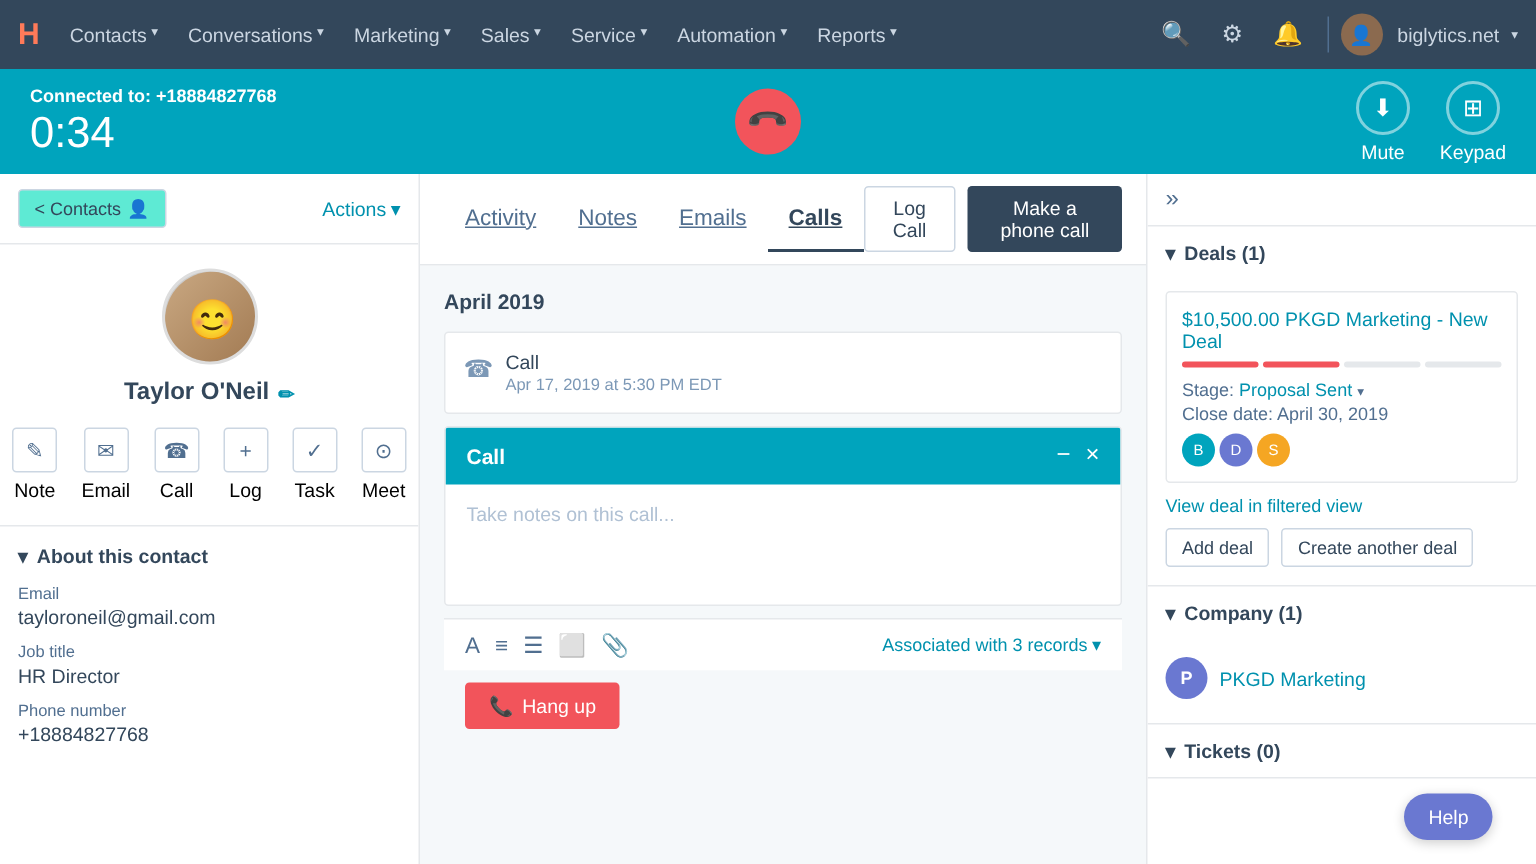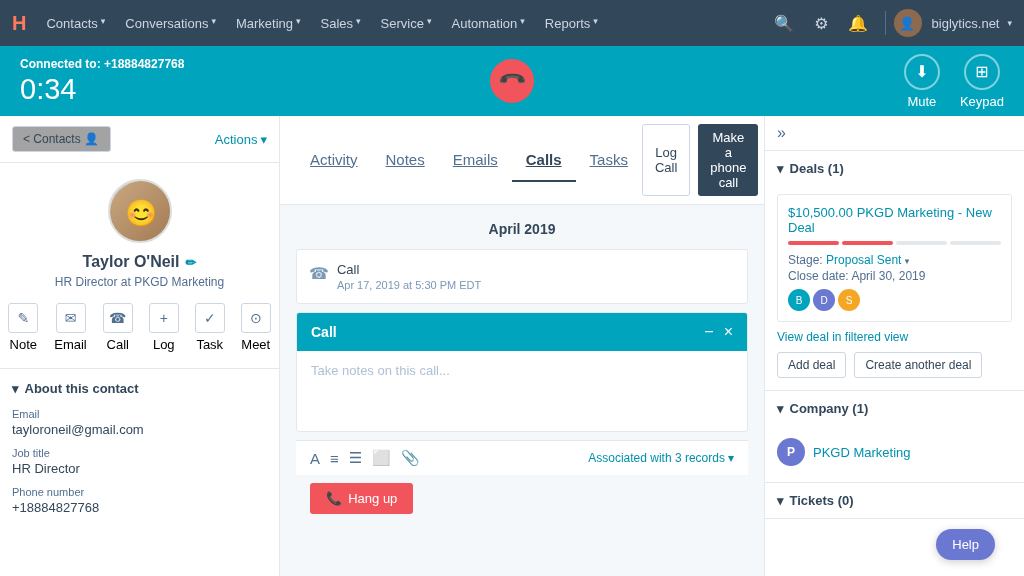--- a/index.html
+++ b/index.html
@@ -26,21 +26,21 @@
     .call-actions { margin-left: auto; display: flex; gap: 20px; }
     .call-action-btn { display: flex; flex-direction: column; align-items: center; gap: 4px; color: #fff; cursor: pointer; }
     .call-action-icon { width: 36px; height: 36px; border: 2px solid rgba(255,255,255,0.5); border-radius: 50%; display: flex; align-items: center; justify-content: center; font-size: 16px; }
 
     
     .main-layout { display: flex; height: calc(576px - 46px - 70px); }
 
     
     .left-panel { width: 280px; background: #fff; border-right: 1px solid #e5e8eb; display: flex; flex-direction: column; overflow-y: auto; flex-shrink: 0; }
     .left-header { padding: 10px 12px; display: flex; align-items: center; justify-content: space-between; border-bottom: 1px solid #e5e8eb; }
-    .contacts-btn { background: #a3a3a3; border: 1px solid #cbd6e2; border-radius: 3px; padding: 5px 10px; font-size: 12px; color: #33475b; cursor: pointer; display: flex; align-items: center; gap: 4px; }
+    .contacts-btn { background: #5eead4; border: 1px solid #cbd6e2; border-radius: 3px; padding: 5px 10px; font-size: 12px; color: #33475b; cursor: pointer; display: flex; align-items: center; gap: 4px; }
     .actions-btn { color: #0091ae; font-size: 13px; cursor: pointer; display: flex; gap: 3px; }
 
     .contact-profile { padding: 16px; display: flex; flex-direction: column; align-items: center; border-bottom: 1px solid #e5e8eb; }
     .contact-avatar { width: 64px; height: 64px; border-radius: 50%; background: #ccc; overflow: hidden; margin-bottom: 10px; border: 2px solid #ddd; }
     .contact-name { font-size: 16px; font-weight: 600; color: #33475b; display: flex; align-items: center; gap: 6px; }
     .contact-edit { color: #0091ae; font-size: 13px; cursor: pointer; }
     .contact-title { font-size: 12px; color: #516f90; margin-top: 4px; }
     .contact-actions { display: flex; gap: 16px; margin-top: 14px; }
     .contact-action { display: flex; flex-direction: column; align-items: center; gap: 4px; cursor: pointer; }
     .contact-action-icon { width: 30px; height: 30px; border: 1px solid #cbd6e2; border-radius: 3px; display: flex; align-items: center; justify-content: center; font-size: 14px; color: #516f90; }
@@ -54,21 +54,21 @@
     
     .center-panel { flex: 1; background: #f5f8fa; display: flex; flex-direction: column; overflow: hidden; }
     .tabs-bar { background: #fff; border-bottom: 1px solid #e5e8eb; display: flex; align-items: center; padding: 0 16px; }
     .tab { padding: 12px 14px; font-size: 15px; color: #516f90; cursor: pointer; border-bottom: 2px solid transparent; text-decoration: underline; }
     .tab.active { color: #33475b; font-weight: 600; border-bottom: 2px solid #33475b; }
     .tab-actions { margin-left: auto; display: flex; gap: 8px; padding: 8px 0; }
     .btn-outline { border: 1px solid #cbd6e2; background: #fff; padding: 6px 12px; border-radius: 3px; font-size: 13px; color: #33475b; cursor: pointer; }
     .btn-dark { background: #33475b; color: #fff; border: none; padding: 6px 12px; border-radius: 3px; font-size: 13px; cursor: pointer; }
 
     .feed-content { padding: 16px; overflow-y: auto; flex: 1; }
-    .feed-month { font-size: 14px; font-weight: 600; color: #33475b; margin-bottom: 12px; text-align: center; }
+    .feed-month { font-size: 14px; font-weight: 600; color: #33475b; margin-bottom: 12px; }
     .feed-item { background: #fff; border: 1px solid #e5e8eb; border-radius: 3px; padding: 12px; margin-bottom: 8px; display: flex; align-items: flex-start; gap: 8px; }
     .feed-item-icon { color: #7c98b6; font-size: 16px; margin-top: 2px; }
     .feed-item-content { flex: 1; }
     .feed-item-title { font-size: 13px; color: #33475b; font-weight: 500; }
     .feed-item-meta { font-size: 11px; color: #7c98b6; margin-top: 2px; }
 
     
     .call-modal { background: #fff; border: 1px solid #e5e8eb; border-radius: 3px; margin-bottom: 8px; overflow: hidden; }
     .call-modal-header { background: #00a4bd; padding: 10px 14px; display: flex; align-items: center; justify-content: space-between; }
     .call-modal-title { color: #fff; font-size: 14px; font-weight: 600; }
@@ -191,21 +191,20 @@
     </div>
 
     <div class="contact-profile">
       <div class="contact-avatar">
         <div class="avatar-face">😊</div>
       </div>
       <div class="contact-name">
         <span>Taylor O'Neil</span>
         <span class="contact-edit">✏</span>
       </div>
-      <div class="contact-title">HR Director at PKGD Marketing</div>
       <div class="contact-actions">
         <div class="contact-action">
           <div class="contact-action-icon">✎</div>
           <span>Note</span>
         </div>
         <div class="contact-action">
           <div class="contact-action-icon">✉</div>
           <span>Email</span>
         </div>
         <div class="contact-action">
@@ -246,21 +245,20 @@
       </div>
     </div>
   </div>
 
   <div class="center-panel">
     <div class="tabs-bar">
       <div class="tab">Activity</div>
       <div class="tab">Notes</div>
       <div class="tab">Emails</div>
       <div class="tab active">Calls</div>
-      <div class="tab">Tasks</div>
       <div class="tab-actions">
         <button class="btn-outline">Log Call</button>
         <button class="btn-dark">Make a phone call</button>
       </div>
     </div>
 
     <div class="feed-content">
       <div class="feed-month">April 2019</div>
 
       <div class="feed-item">

